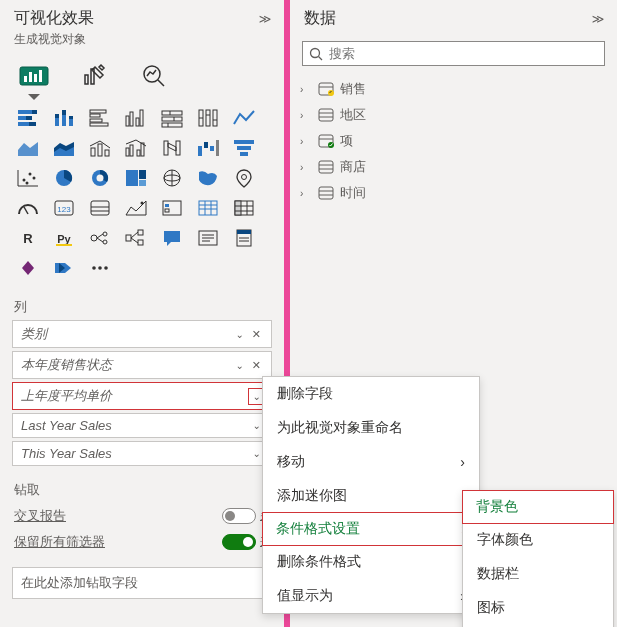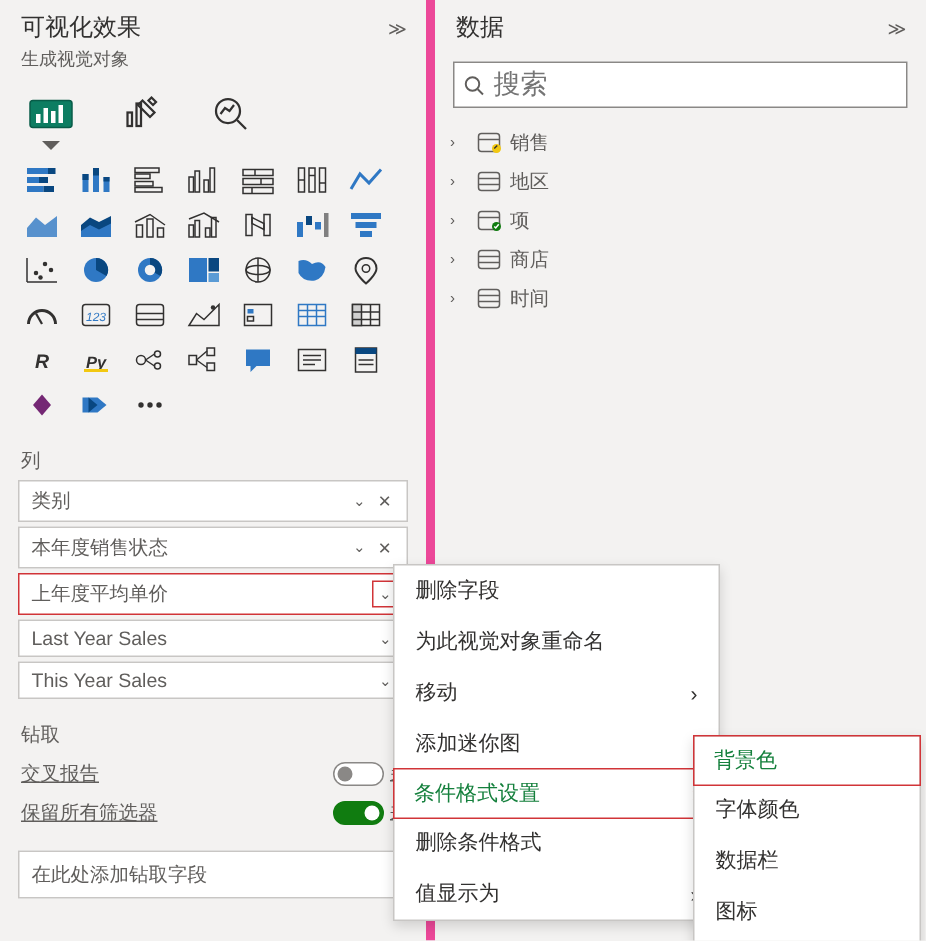--- a/index.html
+++ b/index.html
@@ -37,36 +37,36 @@
   content:""; position:absolute; bottom:-6px; left:50%; transform:translateX(-50%);
   width:0; height:0; border-left:6px solid transparent; border-right:6px solid transparent; border-top:6px solid #605e5c;
 }
 .viz-grid {
   display: grid;
   grid-template-columns: repeat(7, 28px);
   gap: 6px 8px;
   padding: 14px 14px 8px 14px;
 }
 .viz {
-  width: 28px; height: 24px; display:flex; align-items:center; justify-content:center; cursor:pointer;font-style:italic;
+  width: 28px; height: 24px; display:flex; justify-content:center; cursor:pointer;
 }
 .section-label { font-size: 13px; color: #605e5c; padding: 8px 14px 4px; }
 .fieldwells { padding: 0 12px; }
 .well {
   background: #fff;
   border: 1px solid #c8c6c4;
   font-size: 13px;
   color: #605e5c;
   padding: 4px 6px 4px 8px;
   margin-bottom: 3px;
   display: flex;
   align-items: center;
   position: relative;
 }
-.well .label { flex:1; }
+.well .label { flex:1;font-style:italic; }
 .well .dd { font-size:10px; color:#605e5c; padding:0 4px;}
 .well .x  { font-size:11px; color:#605e5c; padding:0 4px;}
 .well.hl { border:1.5px solid #d13438; }
 .well.hl .dd { outline:1.5px solid #d13438; padding:2px 4px; margin-left:4px; }
 .drill { padding: 4px 14px; }
 .drill-row { display:flex; justify-content:space-between; align-items:center; font-size:13px; color:#605e5c; padding:4px 0;text-decoration:underline;}
 .toggle {
   width:34px; height:16px; border-radius:10px; background:#fff; border:1px solid #8a8886;
   position:relative; display:inline-block;
 }
@@ -77,21 +77,21 @@
 .drill-drop{
   margin: 8px 12px; background:#fff; border:1px solid #c8c6c4; color:#605e5c;
   font-size:13px; padding:6px 8px;
 }
 
 .search-wrap { padding: 10px 12px; }
 .search {
   display:flex; align-items:center; background:#fff; border:1px solid #8a8886;
   padding:4px 6px; gap:6px; color:#605e5c;
 }
-.search input { border:none; outline:none; flex:1; font-size:18px; color:#323130; background:transparent;}
+.search input { border:none; outline:none; flex:1; font-size:13px; color:#323130; background:transparent;}
 .tree { padding: 0 8px; color:#605e5c; font-size:13px;}
 .tree-row { display:flex; align-items:center; gap:6px; padding:4px 2px;}
 .tree-row .exp{width:12px;font-size:10px;}
 .tree-row .tbl{width:16px;display:inline-flex;}
 
 .ctx {
   position: absolute; background:#fff; border:1px solid #c8c6c4;
   box-shadow: 0 3px 8px rgba(0,0,0,.15); font-size:14px; color:#323130;
 }
 .ctx .item{ padding:8px 14px; display:flex; justify-content:space-between; align-items:center; gap:20px; cursor:pointer; white-space:nowrap;}

